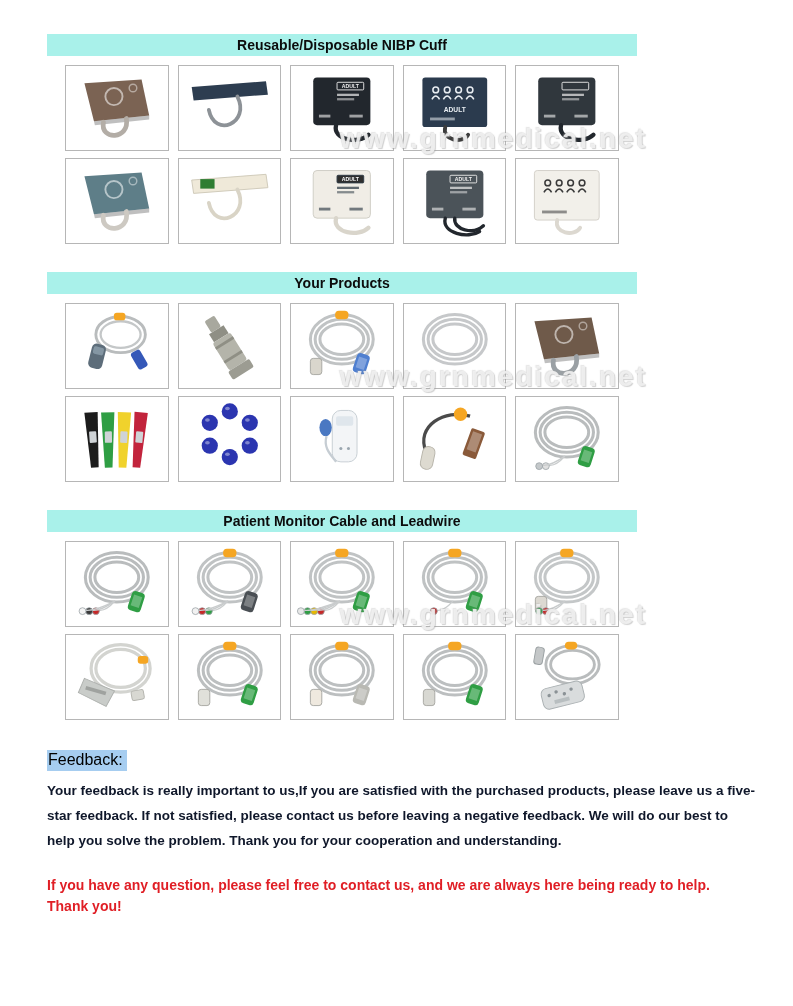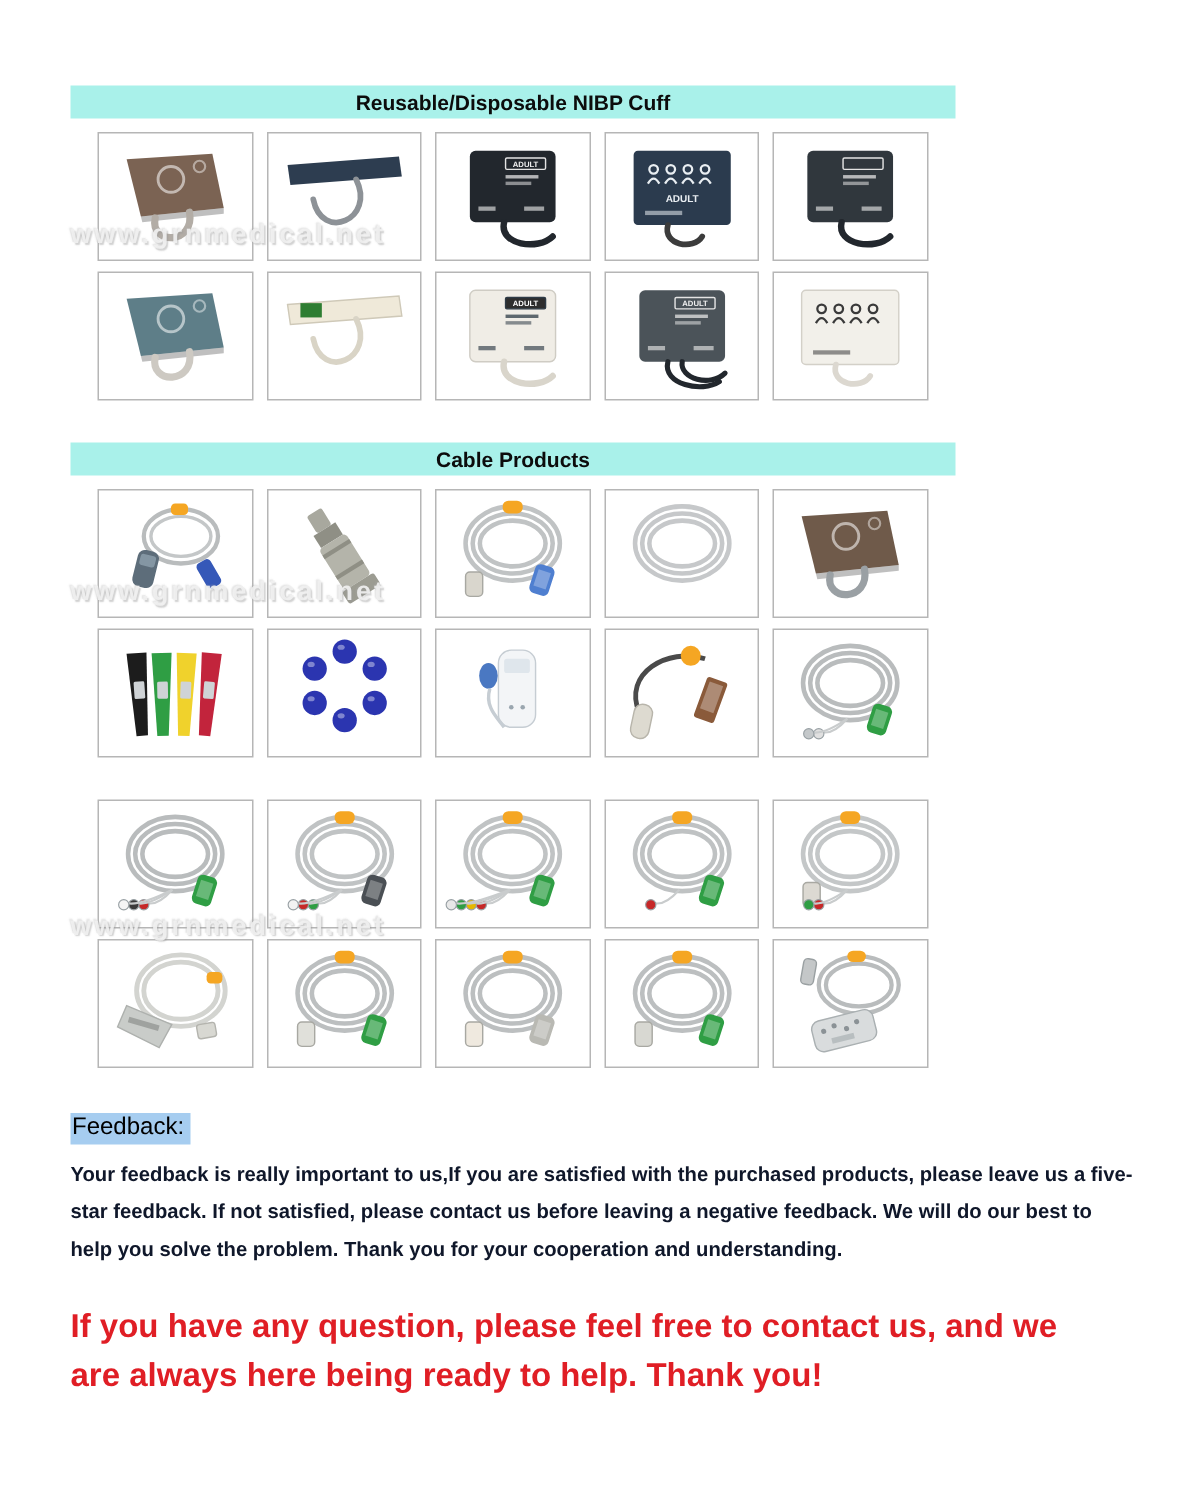--- a/index.html
+++ b/index.html
@@ -1,51 +1,51 @@
 <!DOCTYPE html>
 <html style="--header-bg: #a9f1ea; --highlight: #a6cdf0; --note-color: #e01e25;"><head>
 <meta charset="utf-8">
 <style>
   html,body{margin:0;padding:0}
   body{
     width:793px;height:1006px;background:#ffffff;overflow:hidden;
     font-family:"Liberation Sans",sans-serif;
   }
-  .page{padding-top:57px}
+  .page{padding-top:34px}
   .block{width:590px;margin:0 0 28px 47px;position:relative}
   .bar{
     height:22px;background:var(--header-bg,#a9f1ea);
     text-align:center;font-weight:bold;font-size:14px;line-height:22px;color:#0c0c0c;
   }
   .grid{
     margin:9px 18px 0;display:grid;
     grid-template-columns:repeat(5,1fr);gap:7px 9px;
   }
   .cell{
     height:86px;background:#fff;border:1px solid #b6b6b6;
     box-sizing:border-box;padding:2px;
   }
   .cell svg{display:block;width:100%;height:100%}
   .wm{
     position:absolute;left:0;right:-10px;top:50%;margin-top:-16px;
-    text-align:left;font-size:18px;font-weight:bold;letter-spacing:2px;
+    text-align:right;font-size:28px;font-weight:bold;letter-spacing:2px;
     color:rgba(240,240,240,.92);
     text-shadow:1px 1px 1px rgba(150,150,150,.45), -1px -1px 1px rgba(170,170,170,.3);
     pointer-events:none;white-space:nowrap;
   }
   .feedback{margin:30px 0 0 47px;width:708px}
   .fb-head{
     display:inline-block;background:var(--highlight,#a6cdf0);
     font-size:16px;padding:1px 4px 2px 1px;color:#000000;
   }
   .fb-body{
     margin:8px 0 0;font-size:13.5px;font-weight:bold;line-height:1.85;color:#0f172a;
   }
   .fb-note{
-    margin:21px 0 0;font-size:22px;font-weight:bold;line-height:1.5;
+    margin:21px 0 0;font-size:14px;font-weight:bold;line-height:1.5;
     color:var(--note-color,#e01e25);width:676px;
   }
 </style>
 </head>
 <body>
 
 <div class="page">
 
   <section class="block">
     <div class="bar">
@@ -164,21 +164,21 @@
       <rect x="24" y="52" width="26" height="3" fill="#3a3a3a" opacity=".55"></rect>
       <path d="M40 62 C 36 76, 58 80, 64 70" stroke="#dcd8d0" stroke-width="4" fill="none" stroke-linecap="round"></path>
           </svg>
         </div>
       </div>
     <div class="wm">www.grnmedical.net</div>
   </section>
 
   <section class="block">
     <div class="bar">
-      <span>Cable Products</span>
+      <span>Your Products</span>
     </div>
     <div class="grid">
         <div class="cell">
           <svg viewBox="0 0 100 84" preserveAspectRatio="xMidYMid meet">
     <ellipse cx="54" cy="30" rx="26" ry="19" fill="none" stroke="#b9bcbd" stroke-width="3"></ellipse>
     <ellipse cx="54" cy="30" rx="21" ry="14" fill="none" stroke="#c4c7c8" stroke-width="2.4"></ellipse>
     <rect x="47" y="7" width="12" height="8" rx="3" fill="#f5a623"></rect>
     <g transform="rotate(14 30 52)">
       <rect x="22" y="40" width="15" height="26" rx="5" fill="#5d6d7a"></rect>
       <rect x="24" y="43" width="11" height="8" rx="2" fill="#8496a3"></rect>
@@ -313,20 +313,23 @@
         <circle cx="28" cy="70.5" r="3.6" fill="#e0e0e0" stroke="#98a0a4" stroke-width=".8"></circle>
             <path d="M48 60 C 35 69, 27 71, 22 69" stroke="#c9cccd" stroke-width="1.5" fill="none"></path>
         <circle cx="21" cy="70.5" r="3.6" fill="#c4c8ca" stroke="#98a0a4" stroke-width=".8"></circle>
           </svg>
         </div>
       </div>
     <div class="wm">www.grnmedical.net</div>
   </section>
 
   <section class="block">
+    <div class="bar">
+      <span>Patient Monitor Cable and Leadwire</span>
+    </div>
     <div class="grid">
         <div class="cell">
           <svg viewBox="0 0 100 84" preserveAspectRatio="xMidYMid meet">
             <g fill="none" stroke="#b9bcbd" stroke-width="3.2">
       <ellipse cx="50" cy="35" rx="33" ry="26"></ellipse>
       <ellipse cx="50" cy="35" rx="28" ry="21"></ellipse>
       <ellipse cx="50" cy="35" rx="23" ry="16"></ellipse>
             </g>
             <g transform="rotate(18 70 62)">
       <rect x="63" y="50" width="14" height="21" rx="4" fill="#2f9e44"></rect>

